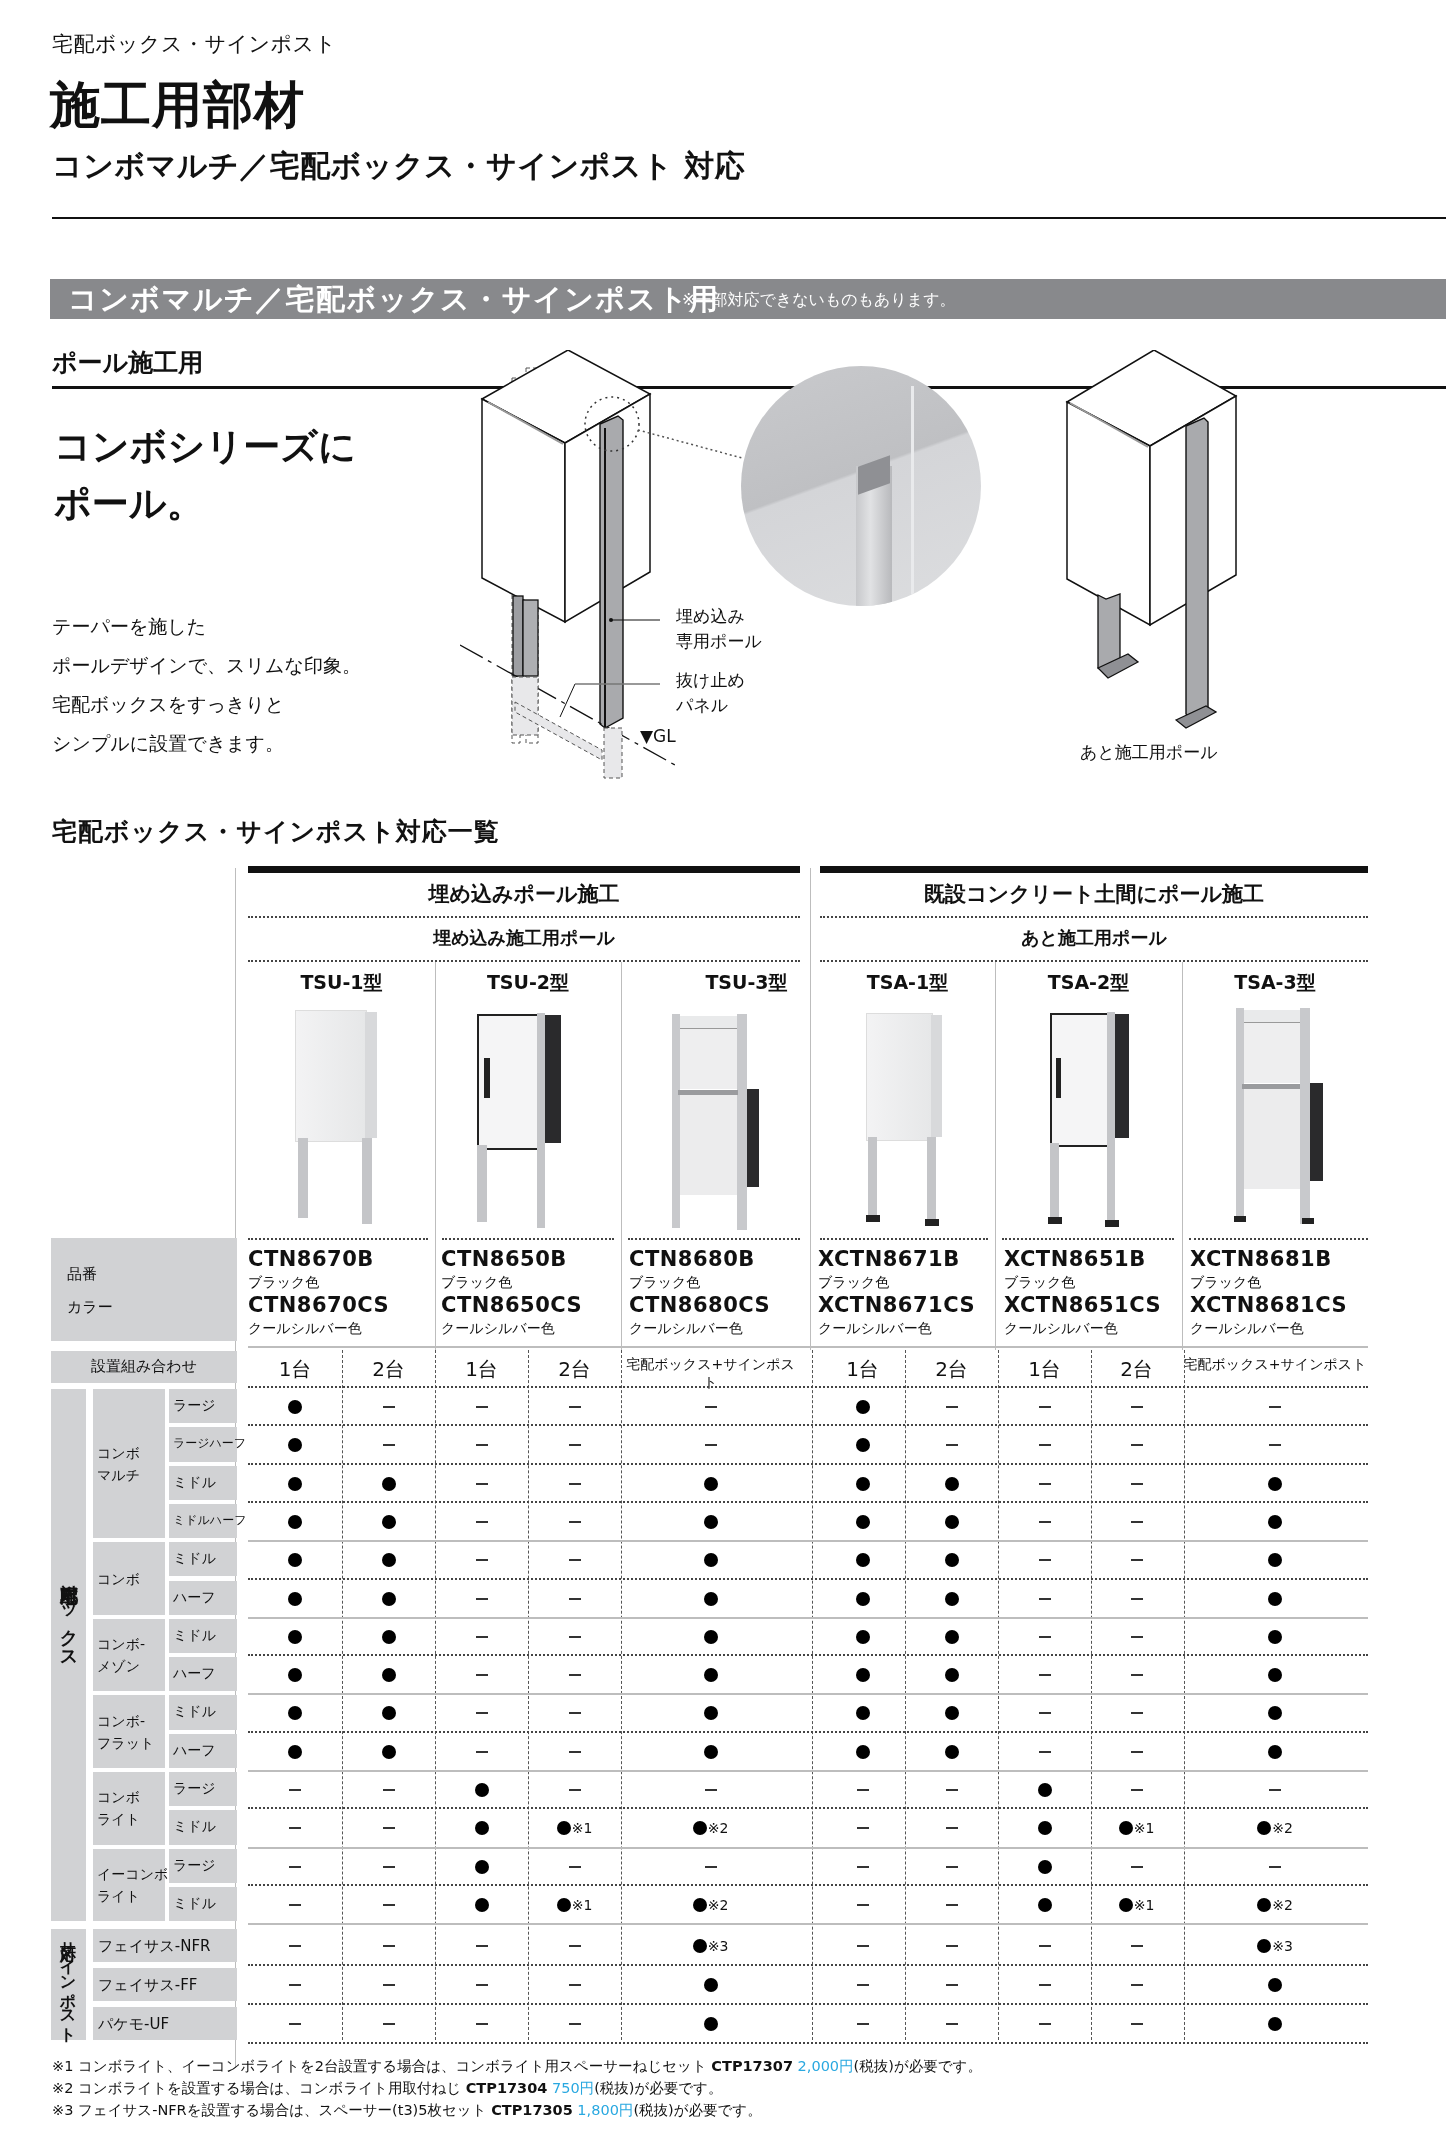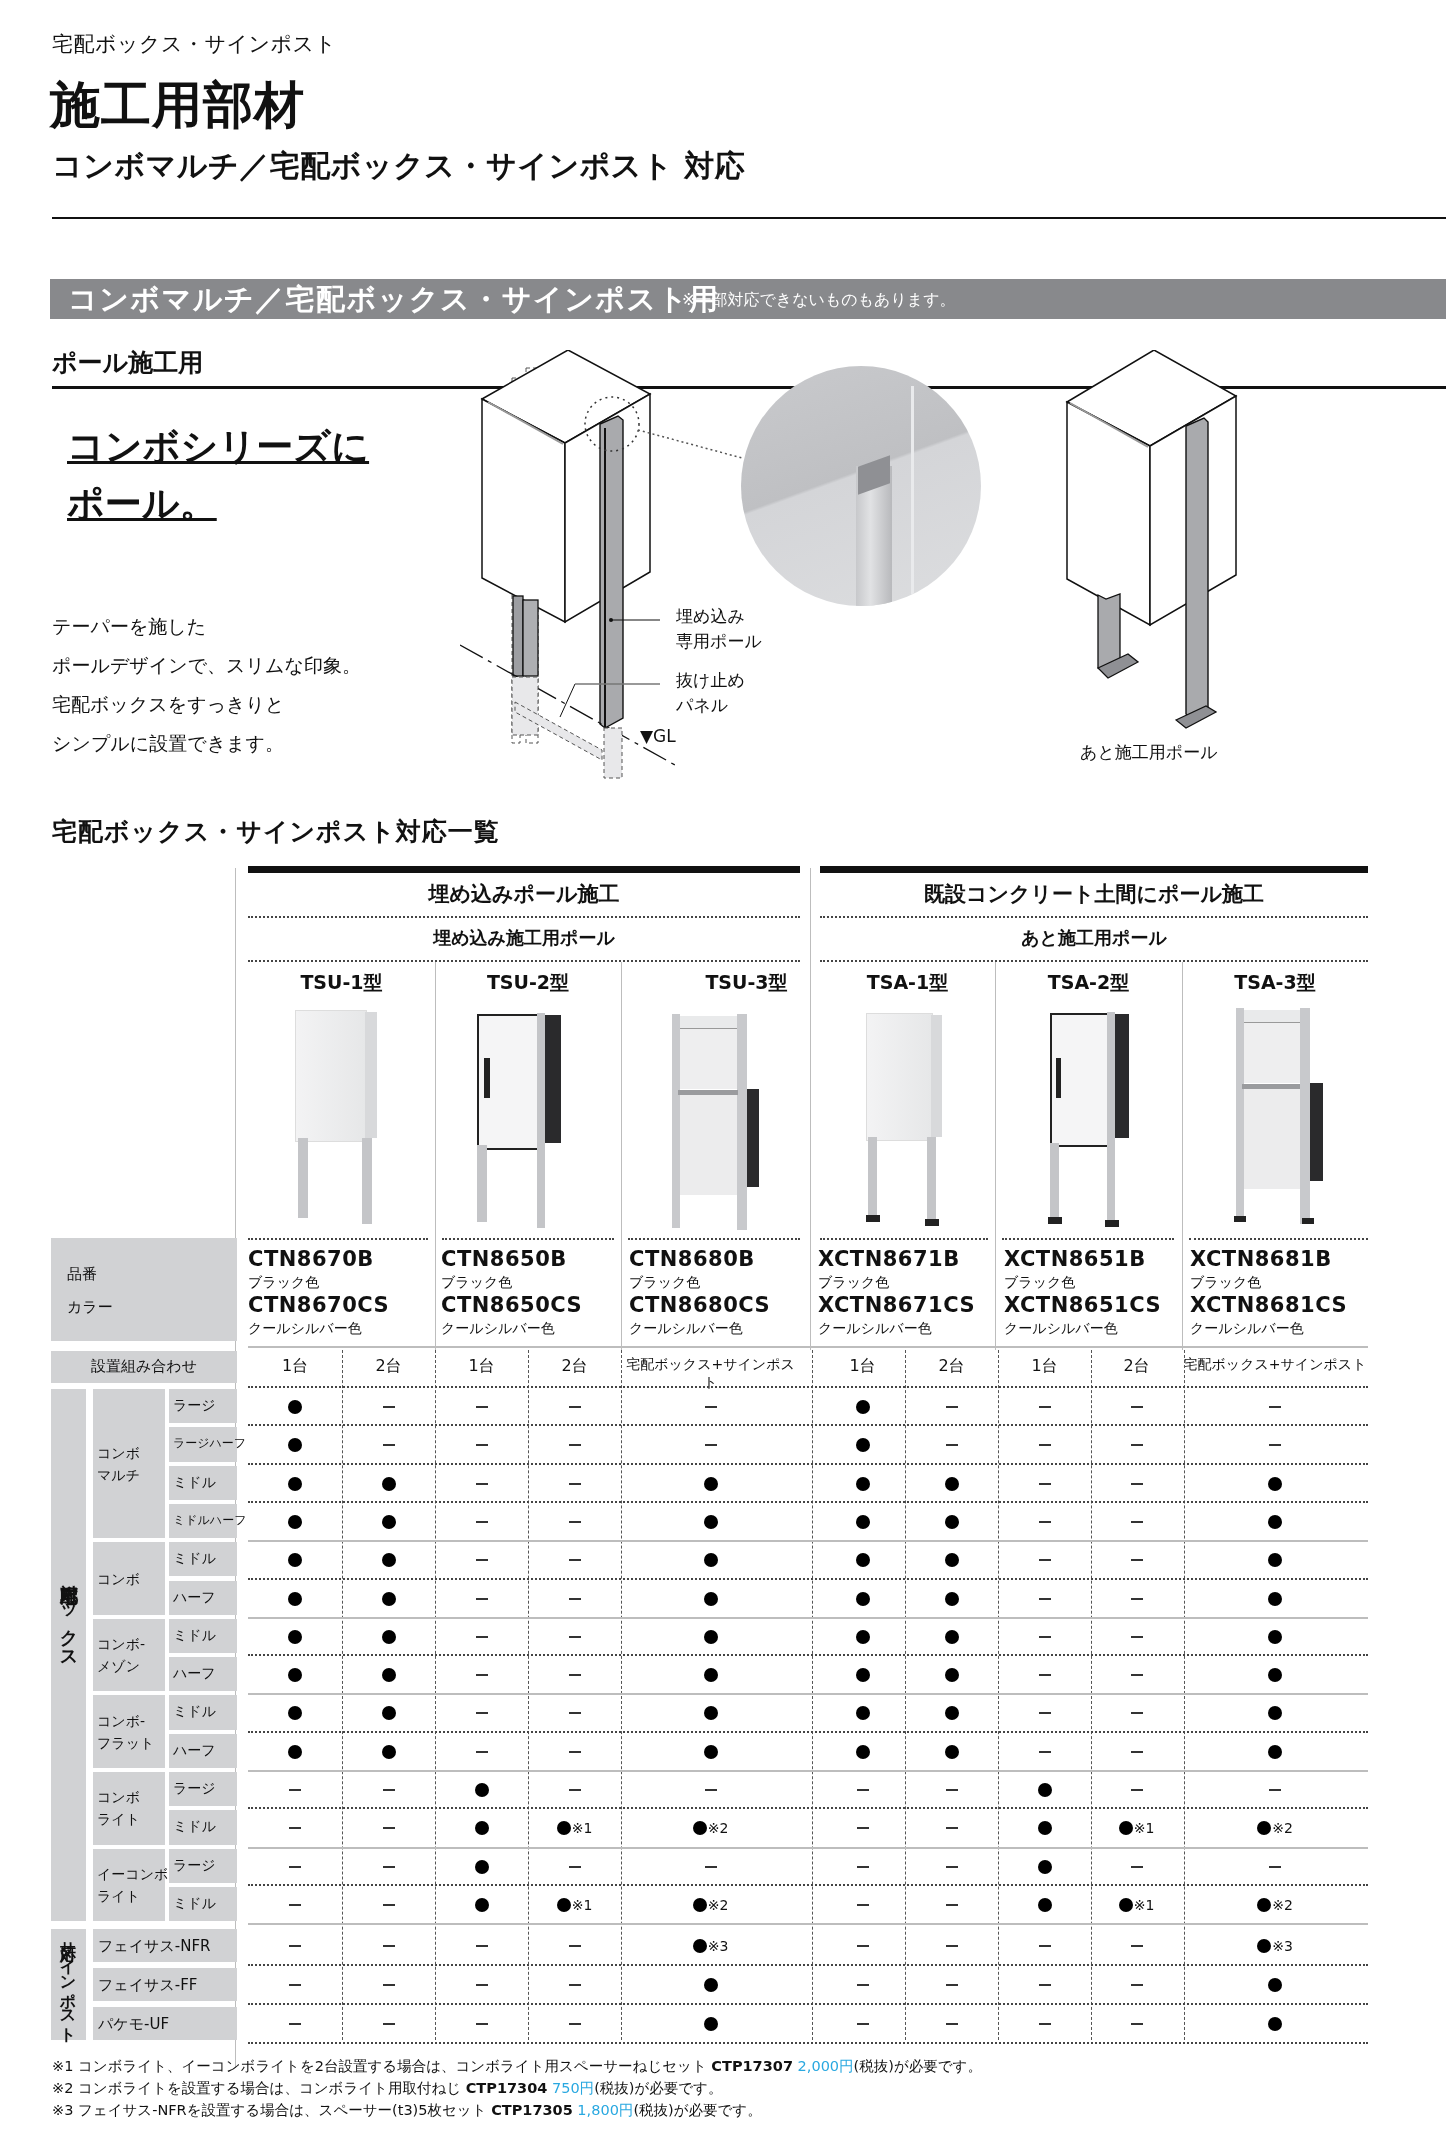--- a/index.html
+++ b/index.html
@@ -8,40 +8,40 @@
   .abs { position:absolute; }
   .breadcrumb { left:52px; top:30px; font-size:21px; letter-spacing:0.5px; }
   .title { left:50px; top:72px; font-size:50px; font-weight:bold; letter-spacing:1px; }
   .subtitle { left:52px; top:146px; font-size:30px; font-weight:bold; letter-spacing:0.5px; }
   .hr1 { left:52px; top:217px; width:1394px; height:2px; background:#111; }
   .banner { left:50px; top:279px; width:1396px; height:40px; background:#88898c; }
   .banner-title { left:68px; top:280px; font-size:29px; font-weight:bold; color:#fff; letter-spacing:1.5px; }
   .banner-note { left:682px; top:290px; font-size:16px; color:#fff; }
   .pole-head { left:52px; top:346px; font-size:25px; font-weight:bold; }
   .hr2 { left:52px; top:386px; width:1394px; height:3px; background:#111; }
-  .catch { left:67px; top:418px; font-size:37px; font-weight:bold; line-height:57px;text-decoration:underline; }
+  .catch { left:54px; top:418px; font-size:37px; font-weight:bold; line-height:57px; }
   .body-text { left:52px; top:607px; font-size:19px; line-height:39px; }
   .diagram-label { font-size:17px; line-height:25px; color:#111; }
   .list-title { left:52px; top:815px; font-size:25px; font-weight:bold; letter-spacing:1px; }
 
   .vline { position:absolute; width:1px; background:#bdbdbd; }
   .thickbar { position:absolute; height:7px; background:#111; }
   .dots { position:absolute; height:0; border-top:2px dotted #444; }
   .vdots { position:absolute; width:0; border-left:1px dashed #555; }
   .solid-h { position:absolute; height:2px; background:#bdbdbd; }
   .grp-head { position:absolute; text-align:center; font-size:21px; font-weight:bold; }
   .grp-sub { position:absolute; text-align:center; font-size:18px; font-weight:bold; }
   .type-head { position:absolute; text-align:center; font-size:19px; font-weight:bold; }
 
   .gray { position:absolute; background:#d1d2d4; }
   .lbl { position:absolute; font-size:15px; color:#111; }
   .prod { position:absolute; font-size:13px; line-height:18px; }
   .prod .code { font-size:21px; font-weight:bold; line-height:28px; display:block; letter-spacing:0.5px; }
   .prod .color { display:block; font-size:14px; }
-  .combo { position:absolute; text-align:center; font-size:16px; }
+  .combo { position:absolute; text-align:center; font-size:20px; }
   .cell { position:absolute; text-align:center; font-size:18px; }
   .dot { display:inline-block; width:14px; height:14px; border-radius:50%; background:#000; vertical-align:middle; }
   .dash { display:inline-block; width:12px; height:2px; background:#333; vertical-align:middle; }
   .note-sup { font-size:14px; vertical-align:middle; margin-left:1px; }
   .vert { position:absolute; writing-mode:vertical-rl; font-weight:bold; font-size:18px; letter-spacing:1px; }
   .footnote { position:absolute; left:52px; font-size:14.5px; }
   .footnote b { font-weight:bold; }
   .price { color:#29a8e0; }
 
   

